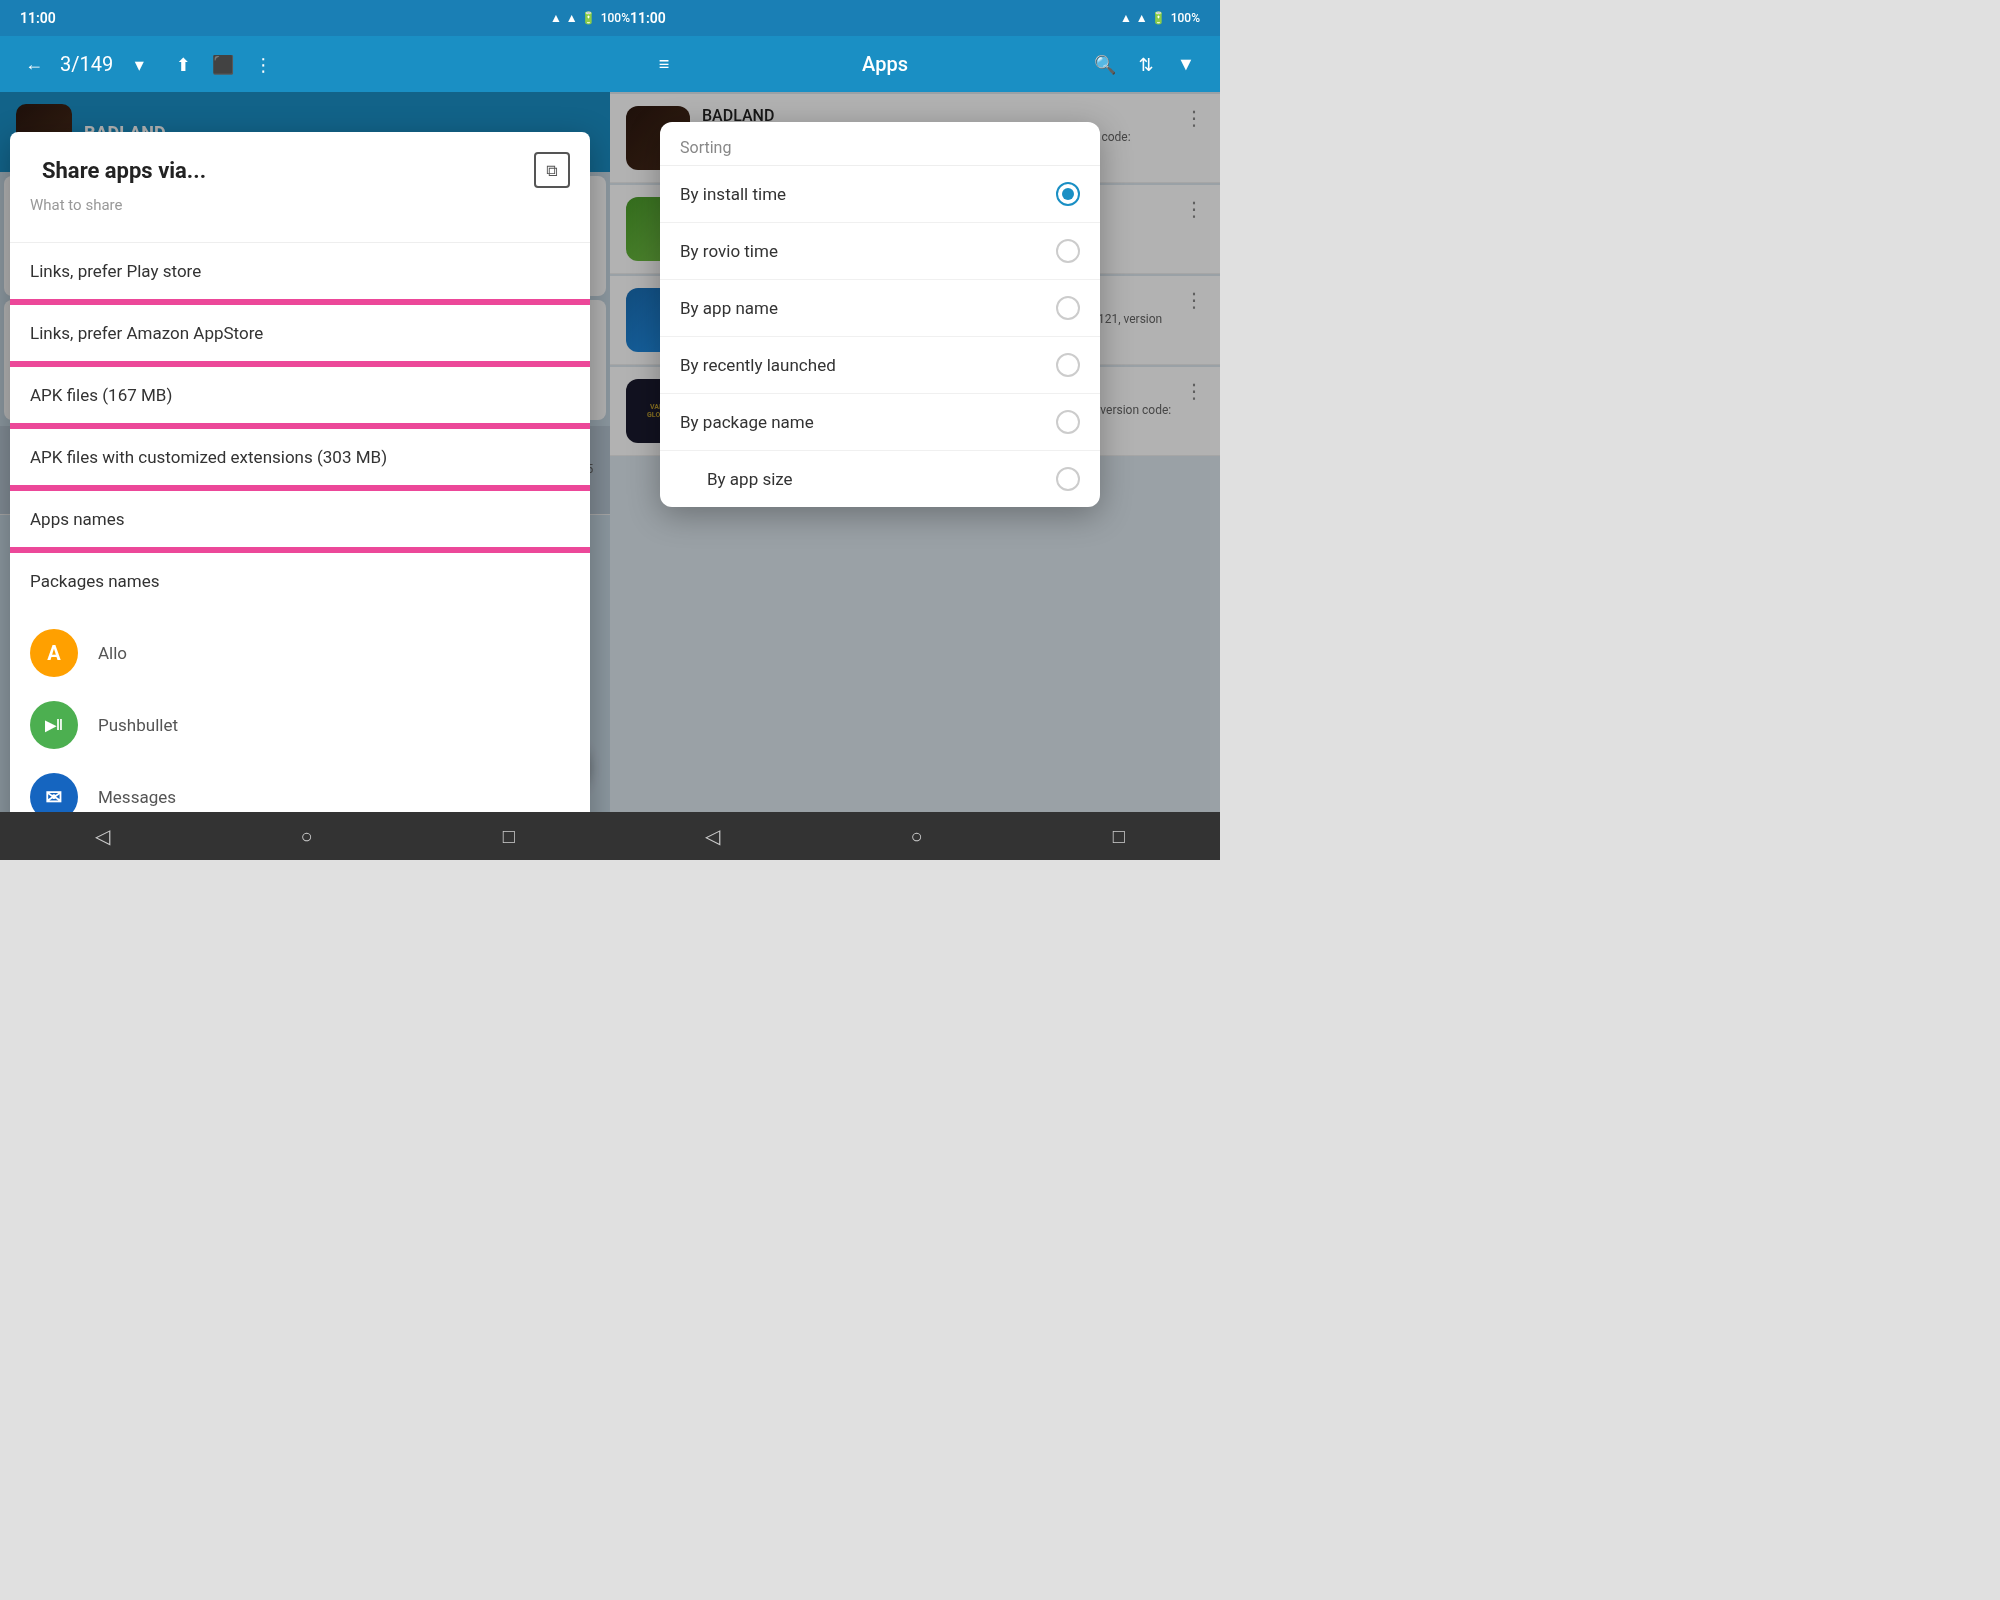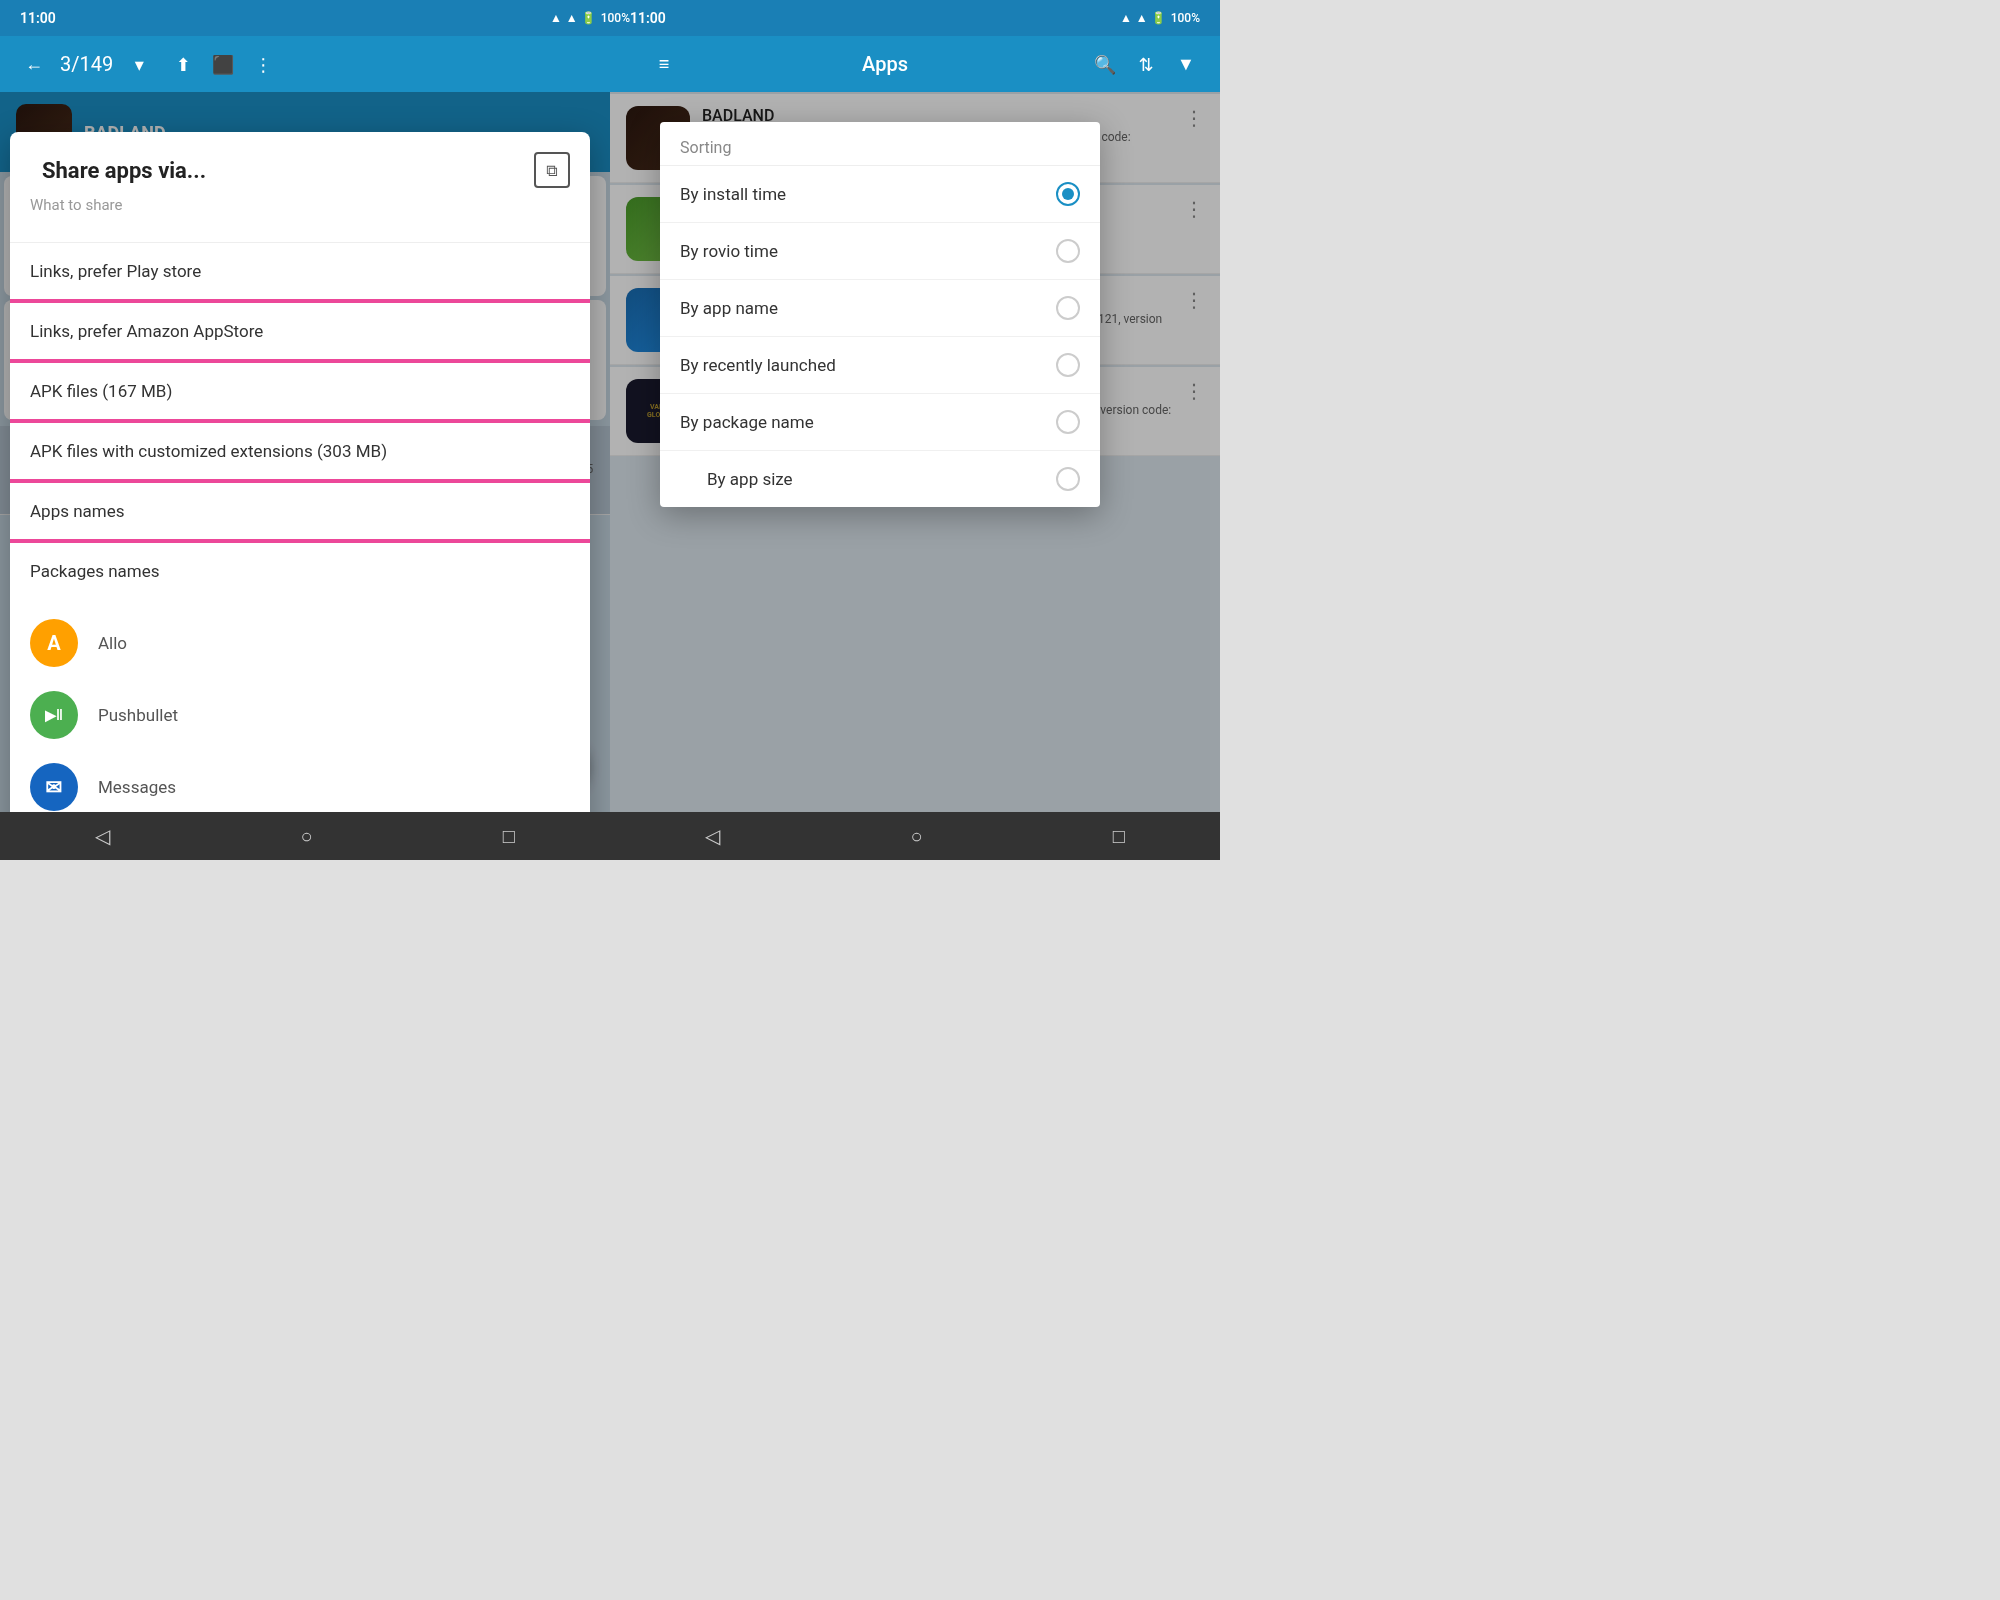--- a/index.html
+++ b/index.html
@@ -170,21 +170,21 @@
       padding: 0 20px 28px 20px;
       font-size: 15px;
       color: #999;
       border-bottom: 1px solid #eee;
     }
     .share-option {
       padding: 18px 20px;
       font-size: 17px;
       color: #333;
       cursor: pointer;
-      border-bottom: 4px solid #ec4899;
+      border-bottom: 6px solid #ec4899;
     }
 
     
     .share-apps-row {
       padding: 8px 0;
     }
     .share-app-item {
       padding: 12px 20px;
       display: flex;
       align-items: center;
@@ -203,21 +203,21 @@
     .share-app-icon.gmail { background: #e53935; }
     .share-app-name { font-size: 17px; color: #555; }
 
     
     .sorting-dialog {
       position: absolute;
       top: 30px;
       left: 50px;
       width: 440px;
       background: white;
-      border-radius: 4px;
+      border-radius: 12px;
       box-shadow: 0 8px 32px rgba(0,0,0,0.3);
       z-index: 100;
       overflow: hidden;
     }
     .sorting-header {
       padding: 16px 20px 8px 20px;
       font-size: 16px;
       color: #888;
       border-bottom: 1px solid #eee;
     }

